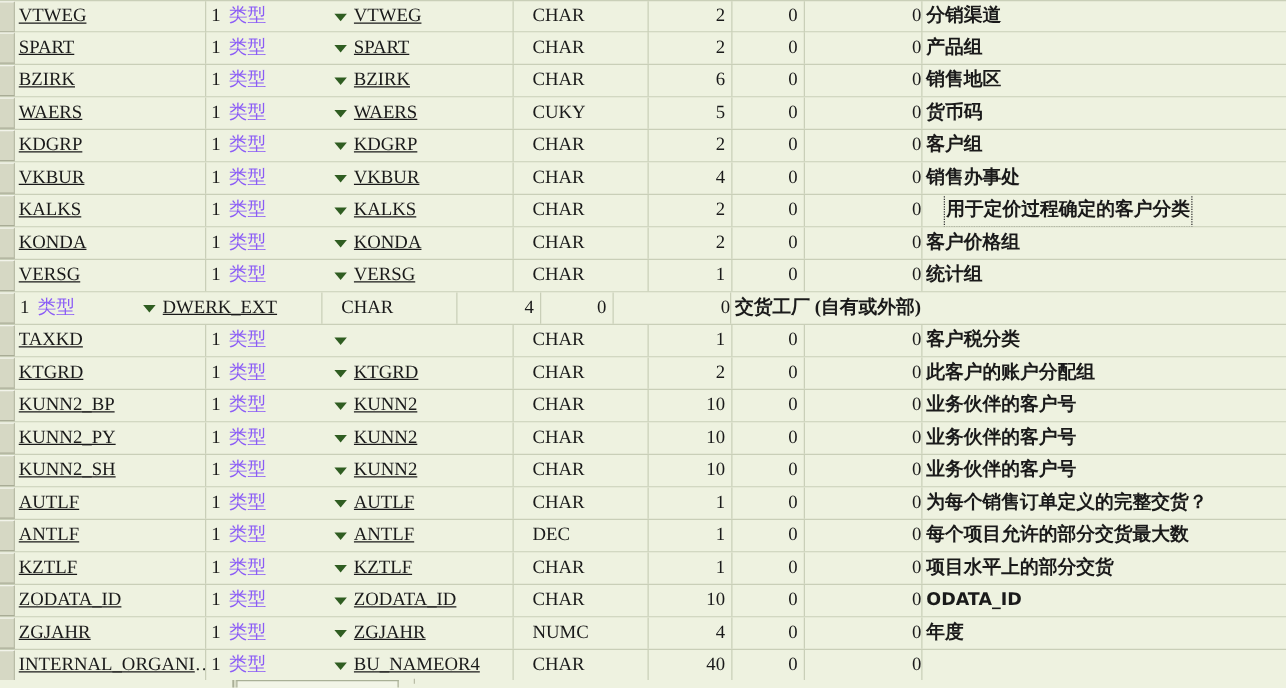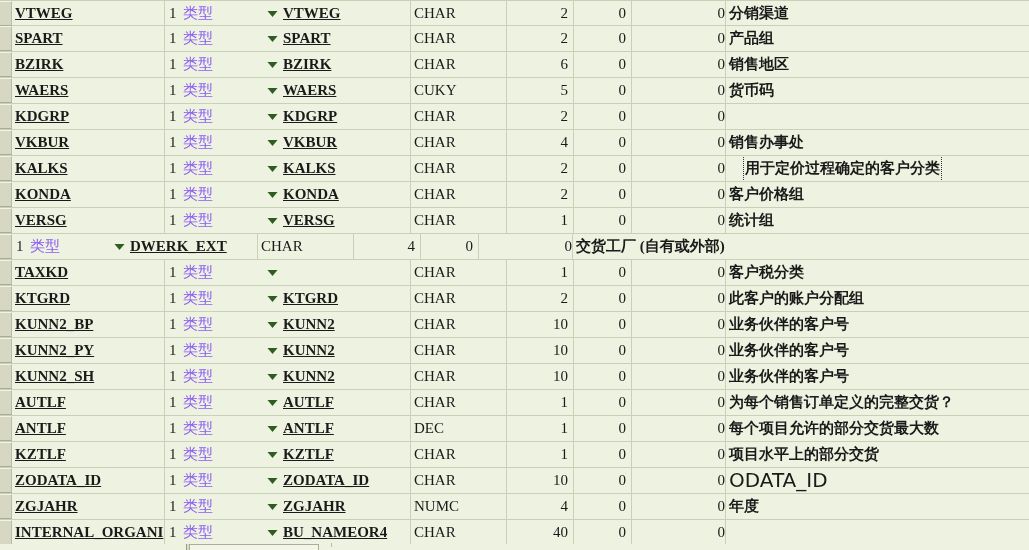--- a/index.html
+++ b/index.html
@@ -26,44 +26,43 @@
     border-right:1px solid #c9cfb8;
     height:25px;line-height:25px;
     overflow:hidden;white-space:nowrap;
     padding:0 3px;
   }
   
   .c-sel   {width:12px;padding:0;background:#d6d8c4;border-right:1px solid #b9bca6;
             border-top:1px solid #f2f3ea;border-bottom:1px solid #a9ac96;height:25px;}
   .c-field {width:153px;}
   .c-type  {width:246px;border-right:1px solid #c9cfb8;position:relative;padding-left:0;}
-  .c-dtype {width:96px;}
+  .c-dtype {width:96px;margin-left:12px;}
   .c-len   {width:67px;text-align:right;padding-right:5px;}
   .c-dec   {width:58px;text-align:right;padding-right:5px;}
   .c-out   {width:94px;text-align:right;padding-right:0px;}
   .c-desc  {flex:1 1 auto;border-right:none;}
 
   
   .typewrap{display:flex;align-items:center;height:25px;}
   .t-num{width:14px;text-align:left;padding-left:4px;}
   .t-lbl{width:78px;color:#8b5cf6;}
   .t-arrow{width:22px;display:flex;align-items:center;justify-content:center;}
   .t-arrow svg{display:block;}
   .t-dtel{flex:1 1 auto;overflow:hidden;white-space:nowrap;}
 
   .lnk{
     text-decoration:underline;
     text-underline-offset:1px;
     color:#1a1a1a;
     cursor:pointer;
-    font-weight:bold;
   }
   .ellip{text-decoration:none;letter-spacing:0px;}
   .desc-txt{display:inline-block;font-weight:bold;}
-  .desc-bold{font-family:"DejaVu Sans","Liberation Sans",sans-serif;font-weight:normal;font-size:20px;}
+  .desc-bold{font-family:"DejaVu Sans","Liberation Sans",sans-serif;font-weight:bold;font-size:14px;}
   .focus .desc-txt{
     outline:1px dotted #333;
     outline-offset:0px;
     padding:0 1px 0 1px;
   }
   .c-desc.focus{padding-left:2px;margin-left:16px;}
 
   
   #bottom-strip{
     position:absolute;left:0;bottom:0;width:1029px;height:6px;
@@ -182,20 +181,21 @@
               <polygon points="0.5,1 10.5,1 5.5,7" fill="#2f5d21"></polygon>
             </svg>
           </span>
           <span class="t-dtel"><span class="lnk">KDGRP</span></span>
         </div>
       </div>
       <div class="cell c-dtype">CHAR</div>
       <div class="cell c-len">2</div>
       <div class="cell c-dec">0</div>
       <div class="cell c-out">0</div>
+      <div class="cell c-desc"><span class="desc-txt">客户组</span></div>
     </div>
     <div class="row">
       <div class="cell c-sel"></div>
       <div class="cell c-field"><span class="lnk">VKBUR</span></div>
       <div class="cell c-type">
         <div class="typewrap">
           <span class="t-num">1</span>
           <span class="t-lbl">类型</span>
           <span class="t-arrow">
             <svg width="11" height="8" viewBox="0 0 11 8" aria-hidden="true">

